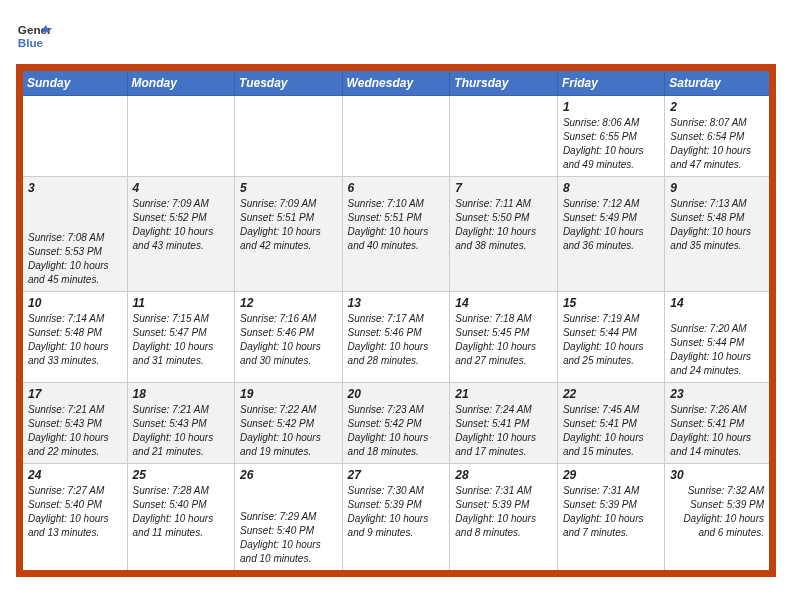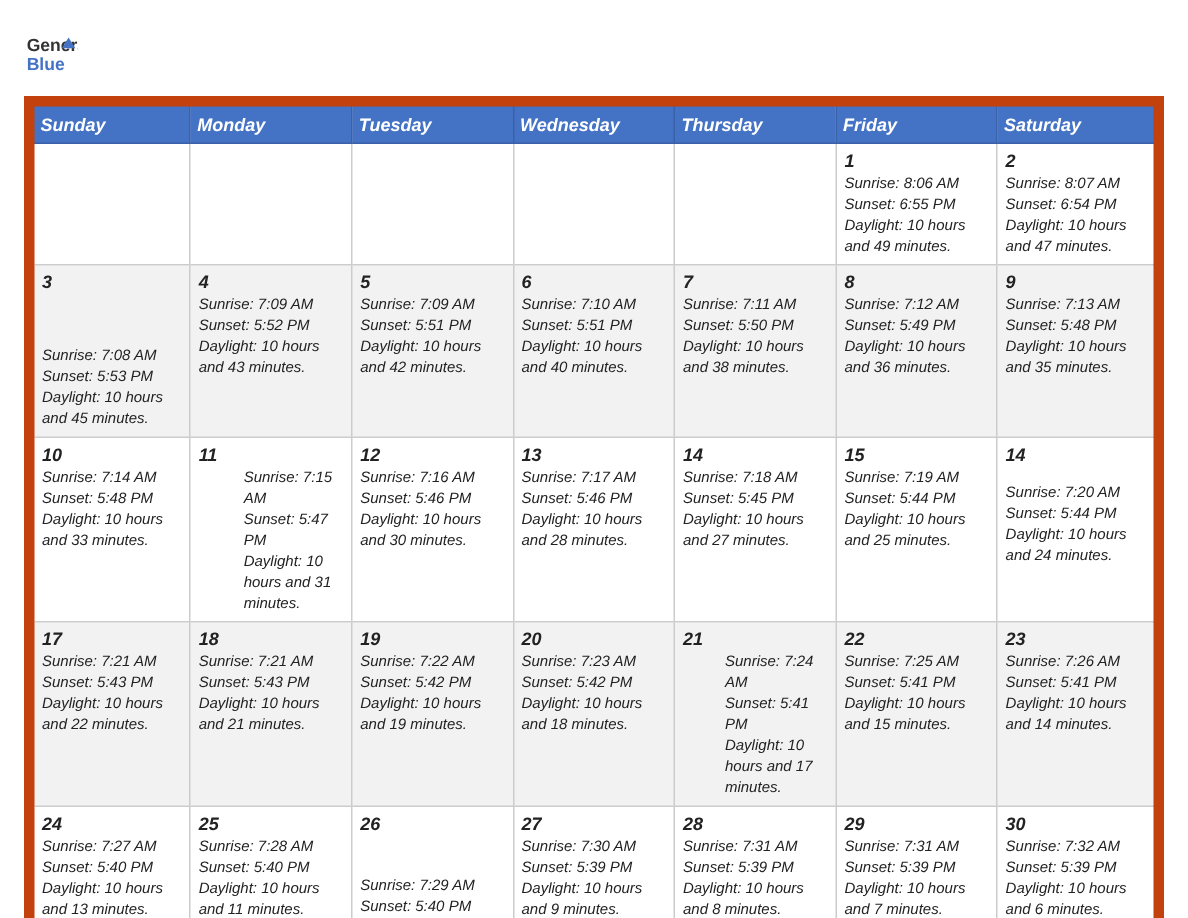--- a/index.html
+++ b/index.html
@@ -175,21 +175,21 @@
       </tr>
       <tr>
         <td>
           <span class="day-number">10</span>
           <div class="day-info" style="white-space: pre-line;">Sunrise: 7:14 AM
 Sunset: 5:48 PM
 Daylight: 10 hours and 33 minutes.</div>
         </td>
         <td>
           <span class="day-number">11</span>
-          <div class="day-info" style="white-space: pre-line; margin-left: 30px;">Sunrise: 7:15 AM
+          <div class="day-info" style="white-space: pre-line;">Sunrise: 7:15 AM
 Sunset: 5:47 PM
 Daylight: 10 hours and 31 minutes.</div>
         </td>
         <td>
           <span class="day-number">12</span>
           <div class="day-info" style="white-space: pre-line;">Sunrise: 7:16 AM
 Sunset: 5:46 PM
 Daylight: 10 hours and 30 minutes.</div>
         </td>
         <td>
@@ -237,27 +237,27 @@
 Daylight: 10 hours and 19 minutes.</div>
         </td>
         <td class="gray-row">
           <span class="day-number">20</span>
           <div class="day-info" style="white-space: pre-line;">Sunrise: 7:23 AM
 Sunset: 5:42 PM
 Daylight: 10 hours and 18 minutes.</div>
         </td>
         <td class="gray-row">
           <span class="day-number">21</span>
-          <div class="day-info" style="white-space: pre-line; margin-left: 28px;">Sunrise: 7:24 AM
+          <div class="day-info" style="white-space: pre-line;">Sunrise: 7:24 AM
 Sunset: 5:41 PM
 Daylight: 10 hours and 17 minutes.</div>
         </td>
         <td class="gray-row">
           <span class="day-number">22</span>
-          <div class="day-info" style="white-space: pre-line;">Sunrise: 7:25 AM
+          <div class="day-info" style="white-space: pre-line;">Sunrise: 7:45 AM
 Sunset: 5:41 PM
 Daylight: 10 hours and 15 minutes.</div>
         </td>
         <td class="gray-row">
           <span class="day-number">23</span>
           <div class="day-info" style="white-space: pre-line;">Sunrise: 7:26 AM
 Sunset: 5:41 PM
 Daylight: 10 hours and 14 minutes.</div>
         </td>
       </tr>
@@ -293,19 +293,19 @@
 Daylight: 10 hours and 8 minutes.</div>
         </td>
         <td>
           <span class="day-number">29</span>
           <div class="day-info" style="white-space: pre-line;">Sunrise: 7:31 AM
 Sunset: 5:39 PM
 Daylight: 10 hours and 7 minutes.</div>
         </td>
         <td>
           <span class="day-number">30</span>
-          <div class="day-info" style="white-space: pre-line;">Sunrise: 7:32 AM
+          <div class="day-info" style="white-space: pre-line; text-align: right;">Sunrise: 7:32 AM
 Sunset: 5:39 PM
 Daylight: 10 hours and 6 minutes.</div>
         </td>
       </tr>
     </tbody>
 </table>
 
 </body></html>

